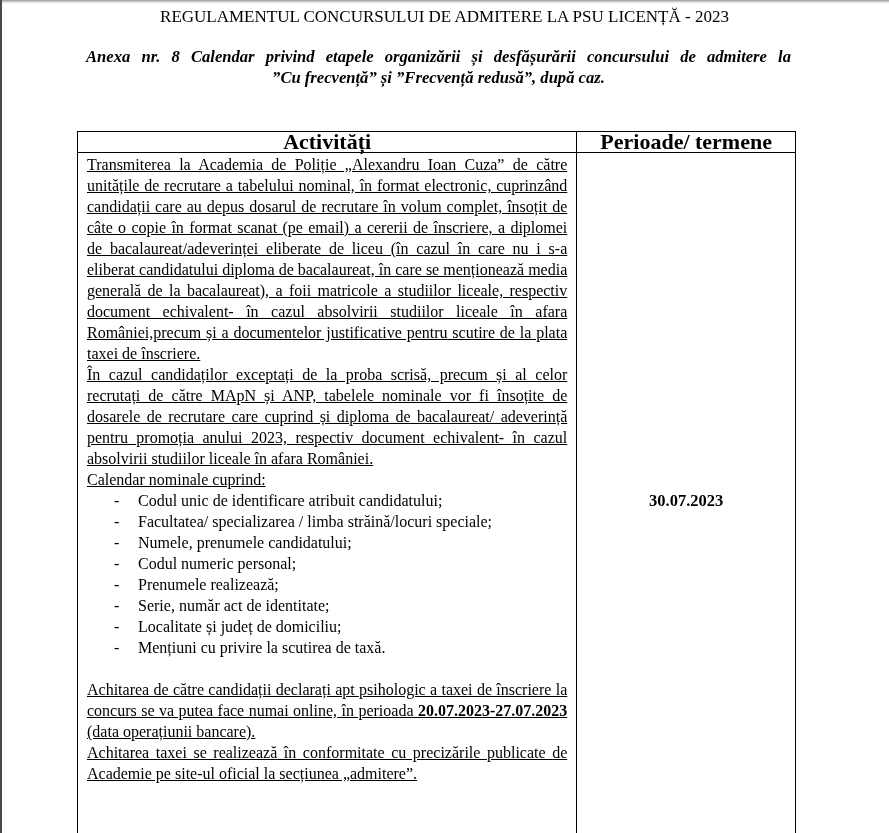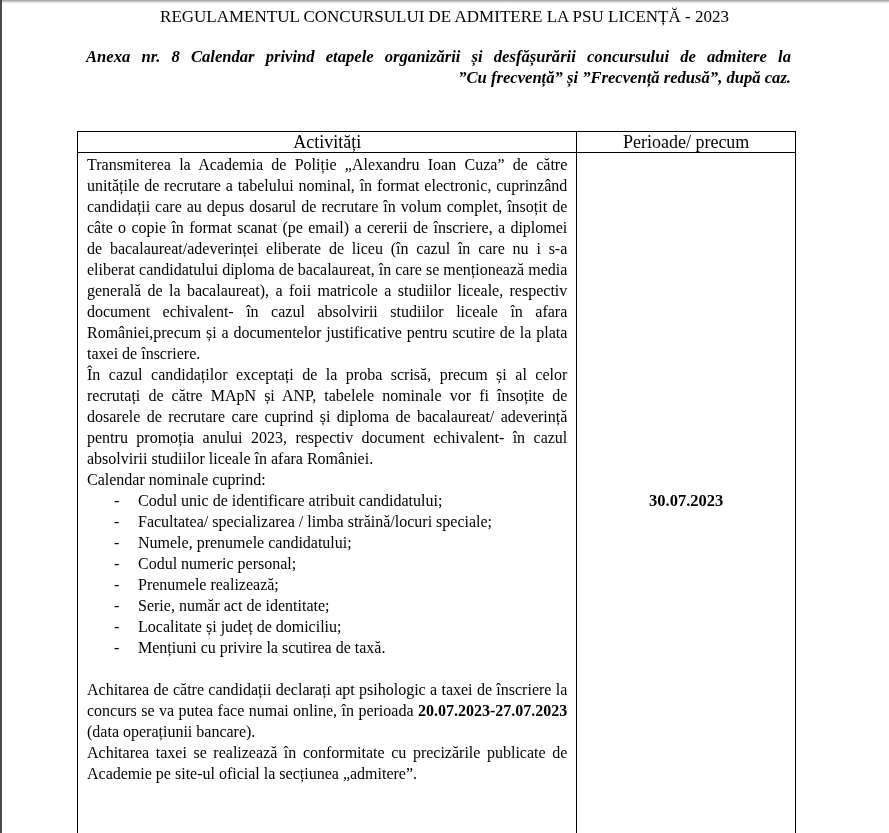--- a/index.html
+++ b/index.html
@@ -41,33 +41,33 @@
       position: absolute;
       left: 86px; top: 46px;
       width: 705px;
       font-weight: bold;
       font-style: italic;
       font-size: 16.6px;
       line-height: 21px;
       text-align: justify;
     }
     .annex span { display: block; }
-    .annex .last { text-align: right; }
+    .annex .last { text-align: center; }
     table.calendar {
       position: absolute;
       left: 77px; top: 131px;
       width: 719px;
       border-collapse: collapse;
       font-size: 16px;
       line-height: 21px;
     }
     table.calendar th {
       border: 1.5px solid #000;
-      font-weight: normal;
-      font-size: 18px;
+      font-weight: bold;
+      font-size: 22px;
       height: 20px;
       padding: 0;
       line-height: 20px;
     }
     table.calendar td {
       border-left: 1.5px solid #000;
       border-right: 1.5px solid #000;
       border-top: 1.5px solid #000;
       vertical-align: top;
       padding: 0;
@@ -75,20 +75,21 @@
     .col-act { width: 499px; }
     .col-per { width: 218px; }
     .act-cell {
       padding: 1px 9px 0 9px !important;
       height: 700px;
     }
     .para {
       text-align: justify;
       text-align-last: left;
       margin: 0;
+      text-decoration: underline;
     }
     .list {
       list-style: none;
       margin: 0;
       padding: 0;
     }
     .list li {
       position: relative;
       padding-left: 27px;
       margin-left: 0;
@@ -124,21 +125,21 @@
 
 <div class="annex">
   <span style="text-align-last: justify;">Anexa nr. 8 Calendar privind etapele organizării și desfășurării concursului de admitere la</span>
   <span class="last">”Cu frecvență” și ”Frecvență redusă”, după caz.</span>
 </div>
 
 <table class="calendar">
   <thead>
     <tr>
       <th class="col-act">Activități</th>
-      <th class="col-per">Perioade/ precum</th>
+      <th class="col-per">Perioade/ termene</th>
     </tr>
   </thead>
   <tbody>
     <tr>
       <td class="act-cell">
         <p class="para">Transmiterea la Academia de Poliție „Alexandru Ioan Cuza” de către unitățile de recrutare a tabelului nominal, în format electronic, cuprinzând candidații care au depus dosarul de recrutare în volum complet, însoțit de câte o copie în format scanat (pe email) a cererii de înscriere, a diplomei de bacalaureat/adeverinței eliberate de liceu (în cazul în care nu i s-a eliberat candidatului diploma de bacalaureat, în care se menționează media generală de la bacalaureat), a foii matricole a studiilor liceale, respectiv document echivalent- în cazul absolvirii studiilor liceale în afara României,precum și a documentelor justificative pentru scutire de la plata taxei de înscriere.</p>
         <p class="para">În cazul candidaților exceptați de la proba scrisă, precum și al celor recrutați de către MApN și ANP, tabelele nominale vor fi însoțite de dosarele de recrutare care cuprind și diploma de bacalaureat/ adeverință pentru promoția anului 2023, respectiv document echivalent- în cazul absolvirii studiilor liceale în afara României.</p>
         <p class="para">Calendar nominale cuprind:</p>
         <ul class="list">
           <li>

